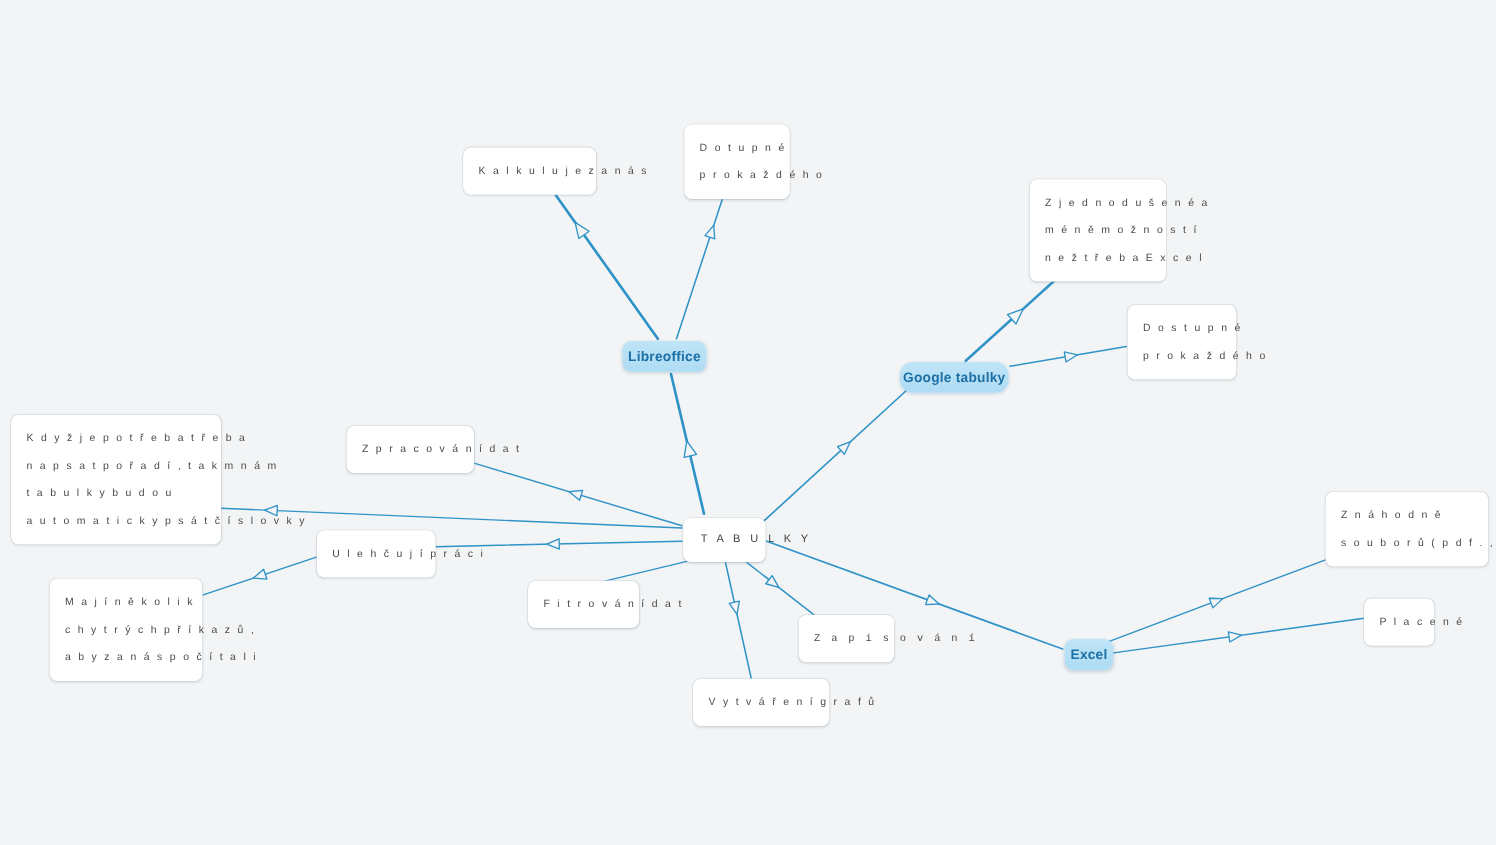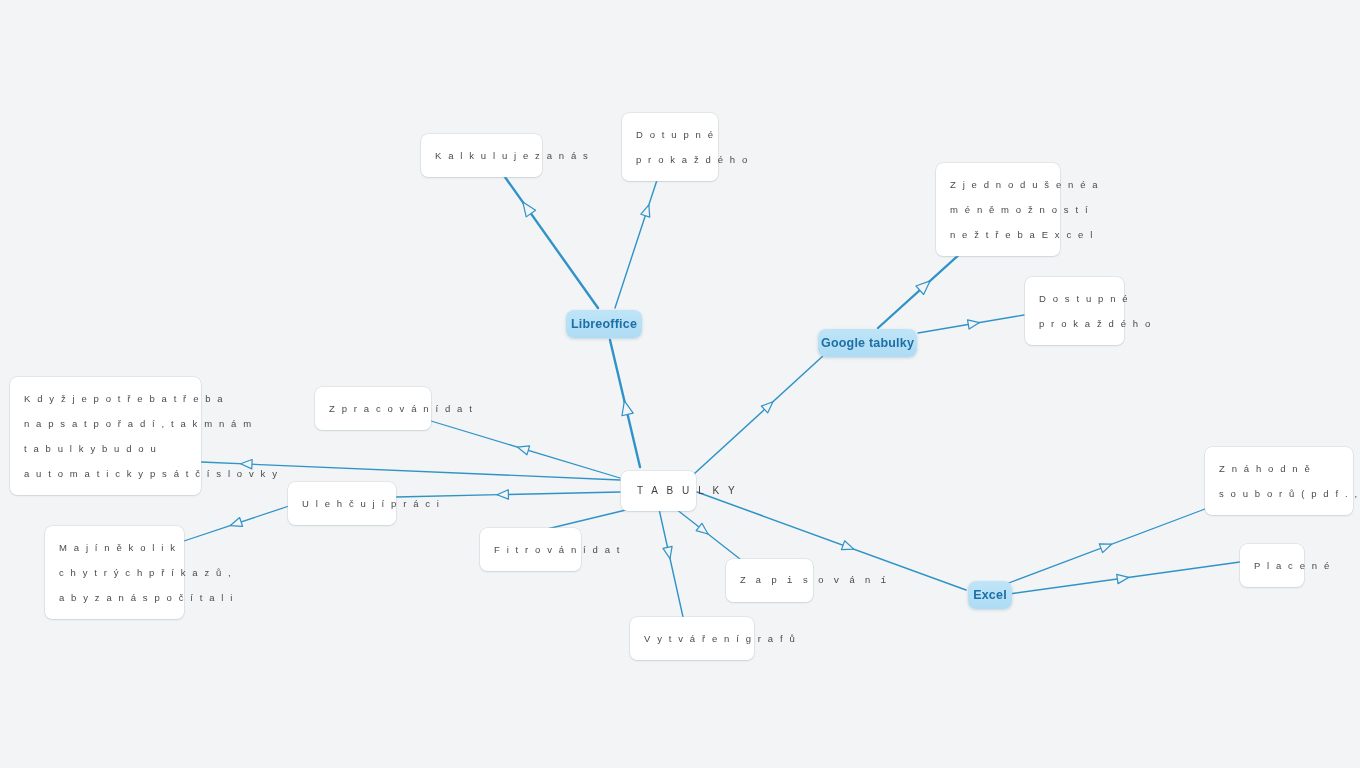--- a/index.html
+++ b/index.html
@@ -151,21 +151,21 @@
         <line x1="1009" y1="594" x2="1240" y2="562" stroke="#2f93c8" stroke-width="1.3" stroke-linecap="round"></line>
         <path d="M 6.5 0 L -4.875 4.68 L -4.875 -4.68 Z" transform="translate(1122.19,578.32) rotate(-7.886883404779884)" fill="#f2f4f5" stroke="#2f93c8" stroke-width="1.2" stroke-linejoin="round"></path>
       </g>
     </svg>
 <div class="node root" style="left: 621px; top: 471px; width: 75px; min-height: 38px;">
       <div class="line">T A B U L K Y</div>
     </div>
     <div class="node branch" style="left: 566px; top: 310px; width: 76px; min-height: 26px;">
       <div class="line">Libreoffice</div>
     </div>
-    <div class="node branch" style="left: 818px; top: 329px; width: 99px; min-height: 26px;">
+    <div class="node branch" style="left: 818px; top: 329px; width: 99px; min-height: 26px; border-radius: 12px;">
       <div class="line">Google tabulky</div>
     </div>
     <div class="node branch" style="left: 968px; top: 581px; width: 44px; min-height: 26px;">
       <div class="line">Excel</div>
     </div>
     <div class="node leaf" style="left: 421px; top: 134px; width: 121px; min-height: 35px;">
       <div class="line">K a l k u l u j e  z a  n á s</div>
     </div>
     <div class="node leaf" style="left: 622px; top: 113px; width: 96px; min-height: 63px;">
       <div class="line">D o t u p n é</div>

